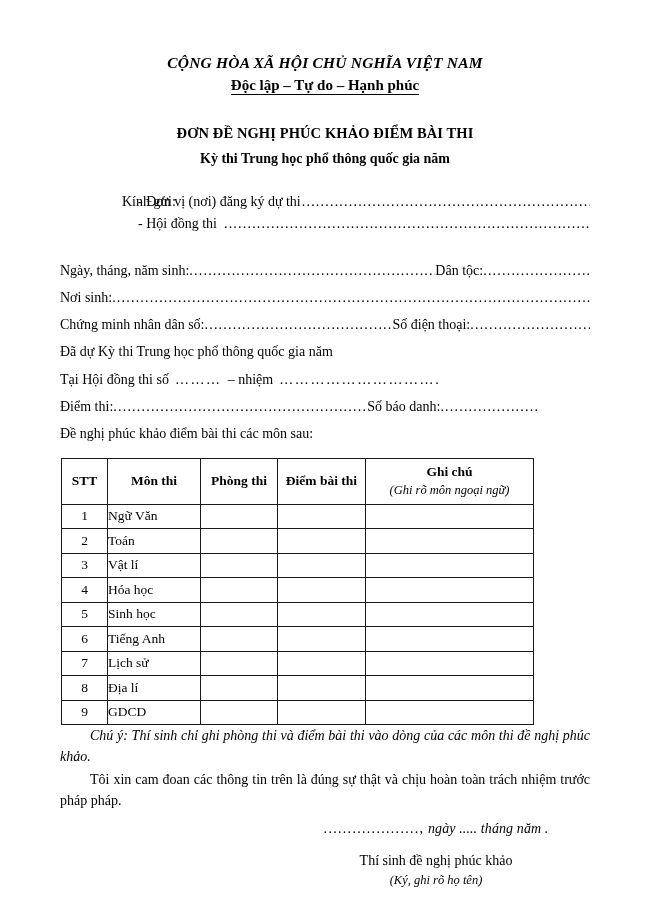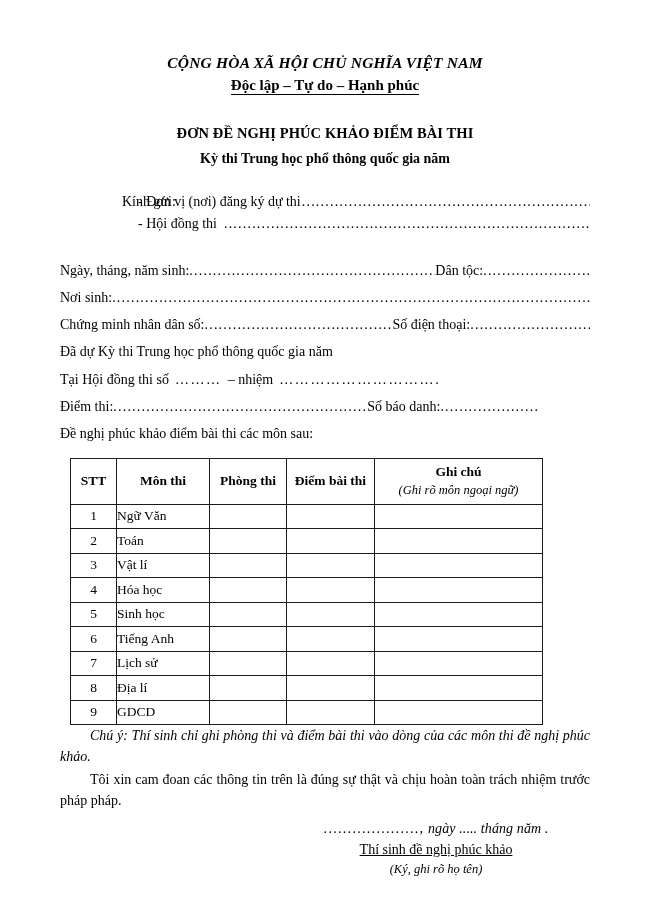--- a/index.html
+++ b/index.html
@@ -130,21 +130,21 @@
     font-size: 14px;
     line-height: 1.95;
     white-space: nowrap;
   }
 
   
   .tbl-wrap { margin-top: 10px; }
   table.subjects {
     border-collapse: collapse;
     width: 472px;
-    margin-left: 10px;
+    margin-left: 1px;
     table-layout: fixed;
   }
   table.subjects th,
   table.subjects td {
     border: 1px solid #1a1a1a;
     font-size: 13.5px;
     padding: 0;
   }
   table.subjects th {
     font-weight: bold;
@@ -205,23 +205,22 @@
     text-align: center;
     font-size: 14px;
   }
   .sign-date {
     font-style: italic;
     letter-spacing: 0.1px;
     white-space: nowrap;
   }
   .sign-date .dots { font-style: normal; letter-spacing: 1.3px; }
   .sign-role {
-    margin-top: 3px;
+    margin-top: 14px;
     line-height: 1.4;
-    text-decoration: underline;
   }
   .sign-hint {
     font-style: italic;
     font-size: 12.5px;
     margin-top: 2px;
   }
 </style>
 </head>
 <body>
 

